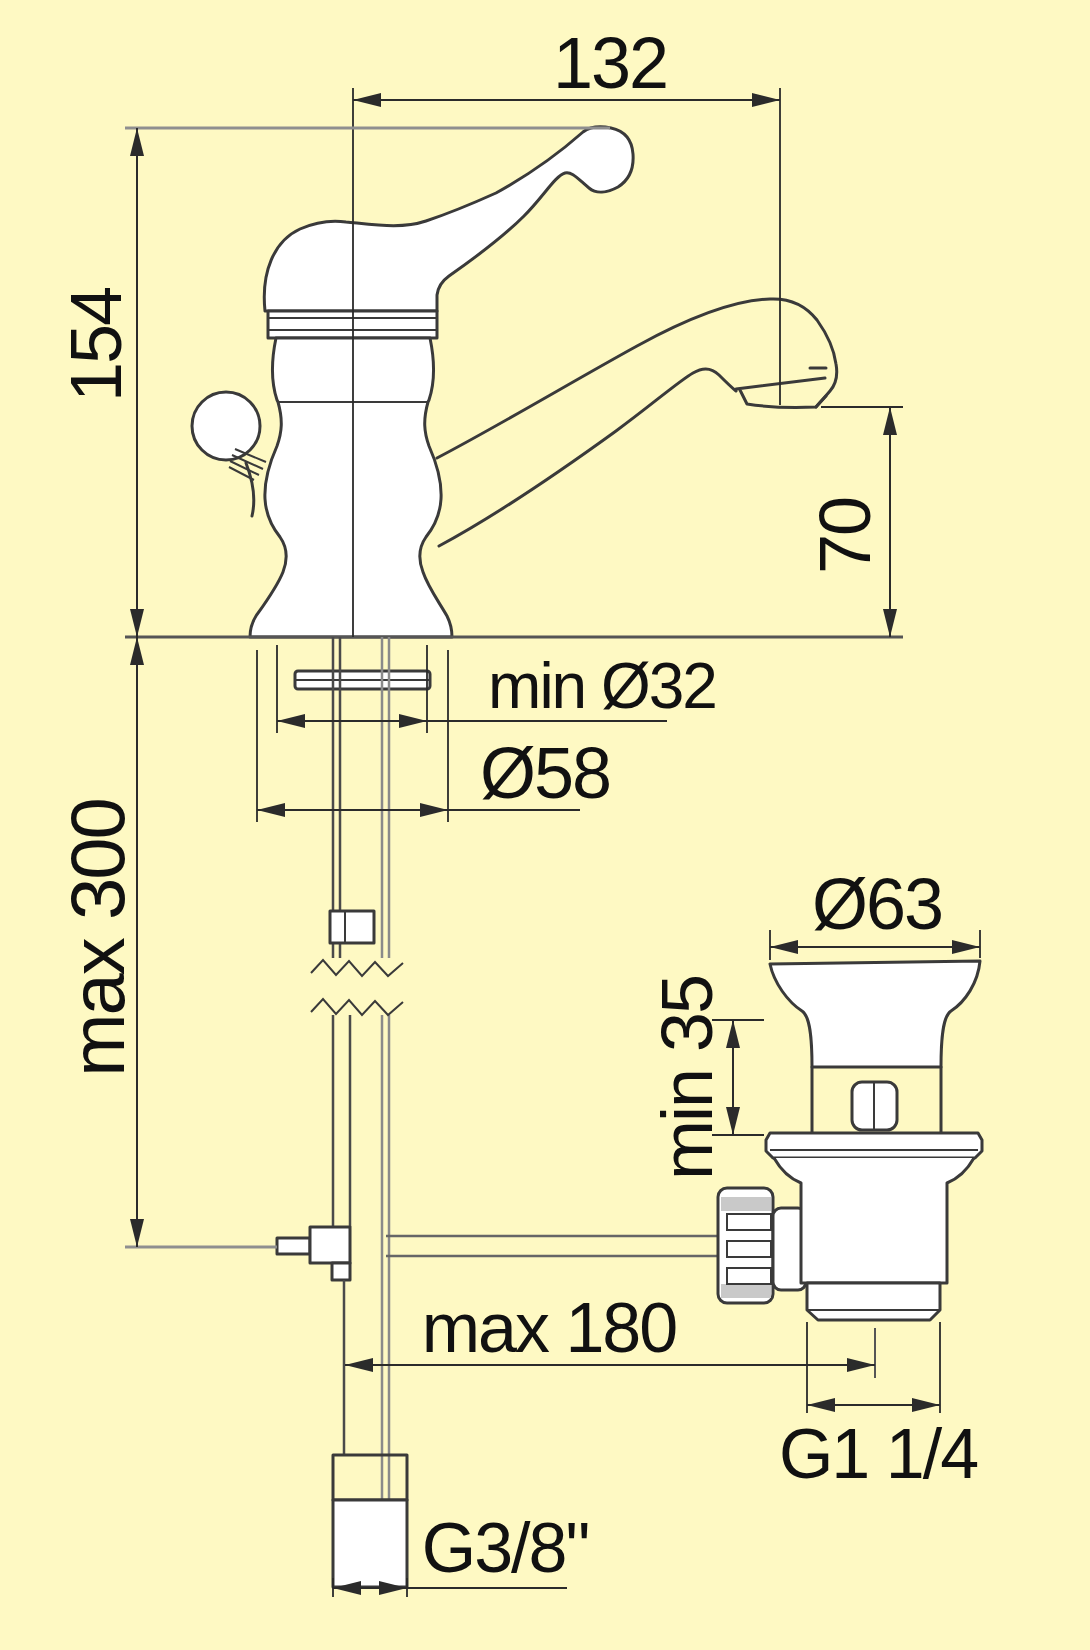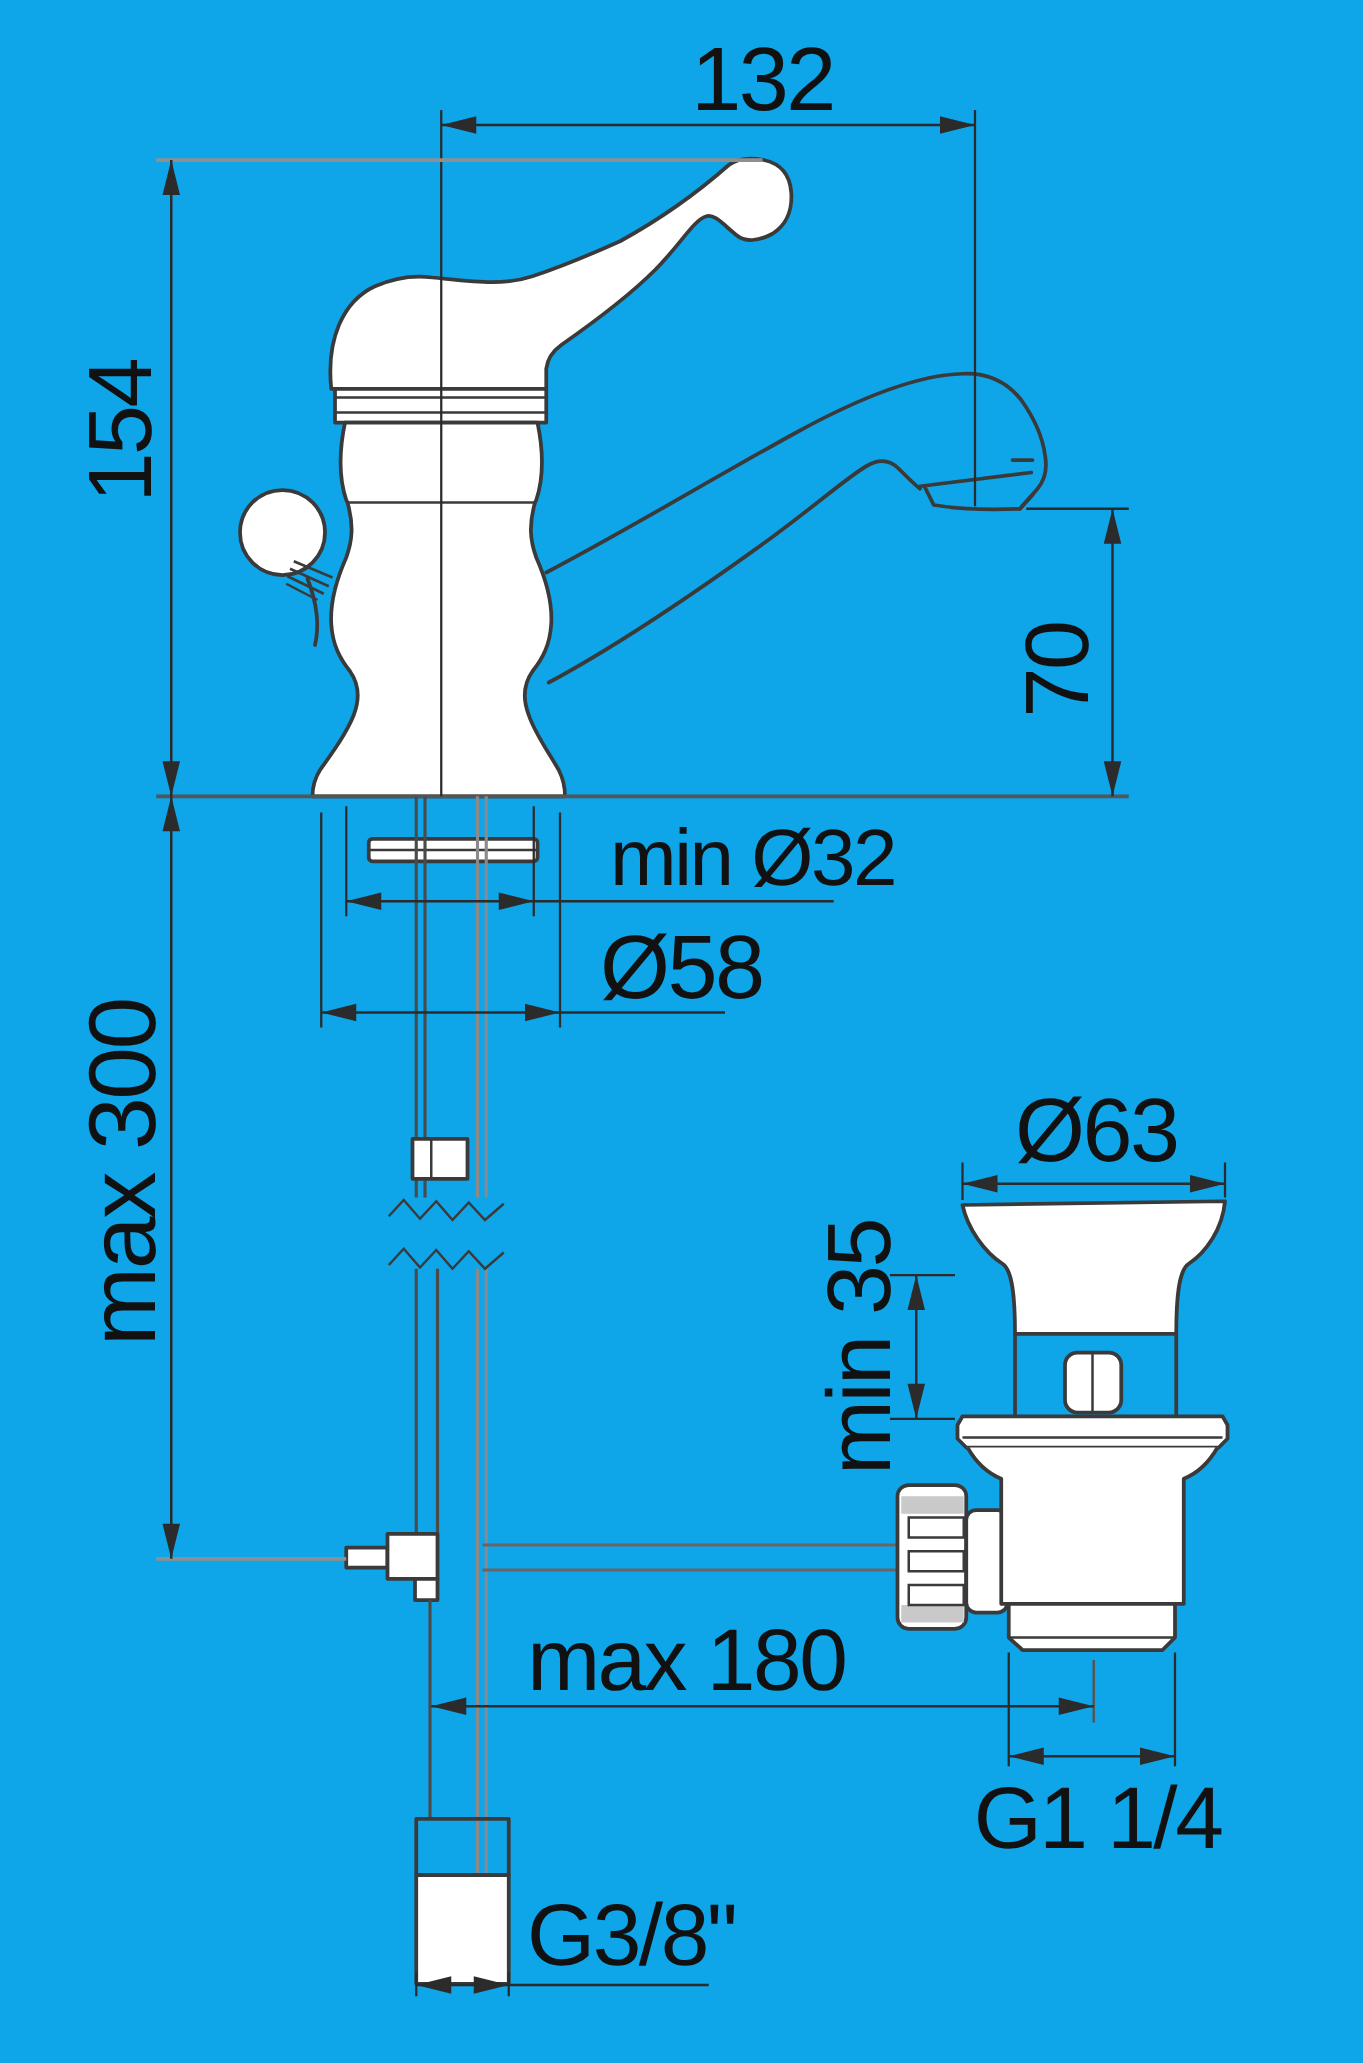--- a/index.html
+++ b/index.html
@@ -1,20 +1,20 @@
 <!DOCTYPE html>
 <html><head>
 <meta charset="utf-8">
 <style>
   html,body{margin:0;padding:0;background:#ffffff;}
   .stage{
     position:relative;
     width:1090px;
     height:1650px;
-    background:#0ea5e9;
+    background:#fef9c3;
     overflow:hidden;
     font-family:"Liberation Sans", sans-serif;
   }
   svg{display:block;}
   .outline{stroke:#3a3a3a;stroke-width:3;fill:none;stroke-linejoin:round;stroke-linecap:round;}
   .outline-f{stroke:#3a3a3a;stroke-width:3;fill:#ffffff;stroke-linejoin:round;}
   .thin{stroke:#3a3a3a;stroke-width:2;fill:none;}
   .grayline{stroke:#8f8f8f;stroke-width:3;fill:none;}
   .pipe{stroke:#8a8a8a;stroke-width:2.5;fill:none;}
   .rod{stroke:#4a4a4a;stroke-width:2.5;fill:none;}

